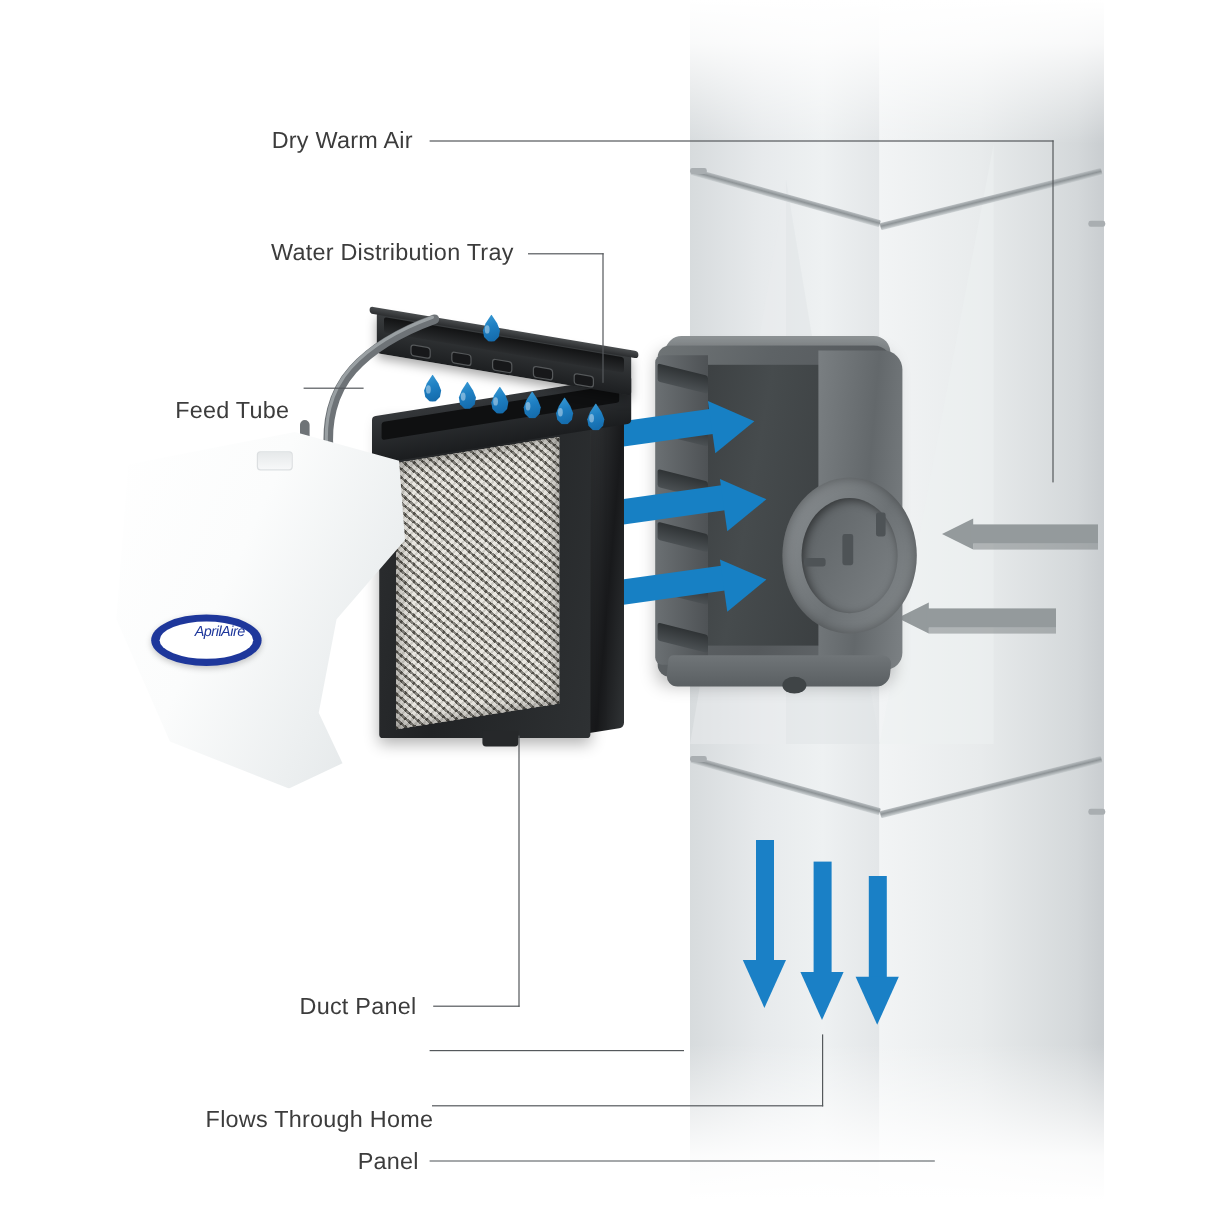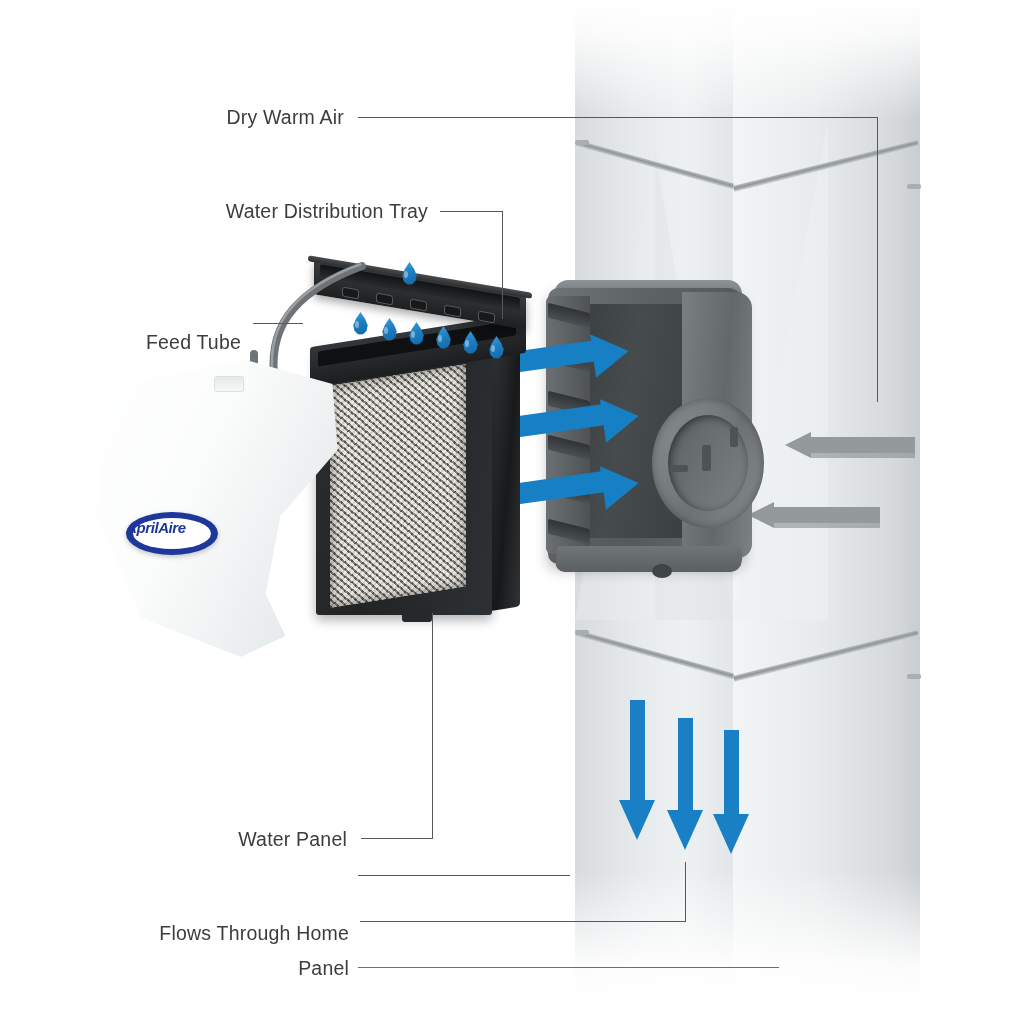--- a/index.html
+++ b/index.html
@@ -144,22 +144,22 @@
       background:linear-gradient(115deg,#ffffff 0%,#fbfcfc 40%,#eceff0 72%,#dfe3e5 100%);
       border-radius:30px 34px 10px 46px;
       clip-path:polygon(6% 9%,62% 0%,97% 8%,99% 30%,76% 52%,70% 78%,78% 92%,60% 99%,20% 86%,2% 52%);
       box-shadow:0 8px 20px rgba(0,0,0,.14);}
   .cover-notch{position:absolute;left:122px;top:16px;width:28px;height:14px;
       background:linear-gradient(180deg,#e6e9ea,#f7f8f9);border-radius:3px;border:1px solid #dcdfe1;}
   .badge{position:absolute;left:34px;top:152px;width:92px;height:43px;
       background:#1e379b;border-radius:50%;box-shadow:0 2px 5px rgba(0,0,0,.22);}
   .badge-in{position:absolute;left:7px;top:6px;width:78px;height:31px;
       background:#ffffff;border-radius:50%;}
-  .badge-tx{position:absolute;left:0;top:7px;width:78px;text-align:left;
-      color:#1e379b;font-size:15px;font-weight:bold;font-style:italic;letter-spacing:-.4px;}
+  .badge-tx{position:absolute;left:0;top:7px;width:78px;text-align:right;
+      color:#1e379b;font-size:12px;font-weight:normal;font-style:italic;letter-spacing:-.4px;}
 </style>
 </head>
 <body>
 
 <div id="stage">
 
   <div class="duct">
     <div class="duct-face-l"></div>
     <div class="duct-face-r"></div>
     <div class="facet f1"></div>
@@ -285,22 +285,22 @@
     <div class="head" style="top:92px"></div>
   </div>
   <div class="barrow-d" style="left:713px;top:730px;height:126px">
     <div class="shaft" style="height:88px"></div>
     <div class="head" style="top:84px"></div>
   </div>
 
   <div class="label" style="left:0;top:199px;width:428px">Water Distribution Tray</div>
   <div class="label" style="left:0;top:105px;width:344px">Dry Warm Air</div>
   <div class="label" style="left:0;top:330px;width:241px">Feed Tube</div>
-  <div class="label" style="left:0;top:827px;width:347px">Water Panel</div>
-  <div class="label two" style="left:0;top:921px;width:349px">Flows Through Home</div>
+  <div class="label" style="left:0;top:827px;width:347px">Duct Panel</div>
+  <div class="label two" style="left:12px;top:921px;width:349px">Flows Through Home</div>
   <div class="label" style="left:0;top:956px;width:349px">Panel</div>
 
   <div class="lh" style="left:358px;top:117px;width:520px"></div>
   <div class="lv" style="left:877px;top:117px;height:285px"></div>
 
   <div class="lh" style="left:440px;top:211px;width:63px"></div>
   <div class="lv" style="left:502px;top:211px;height:108px"></div>
 
   <div class="lh" style="left:253px;top:323px;width:50px"></div>
 

